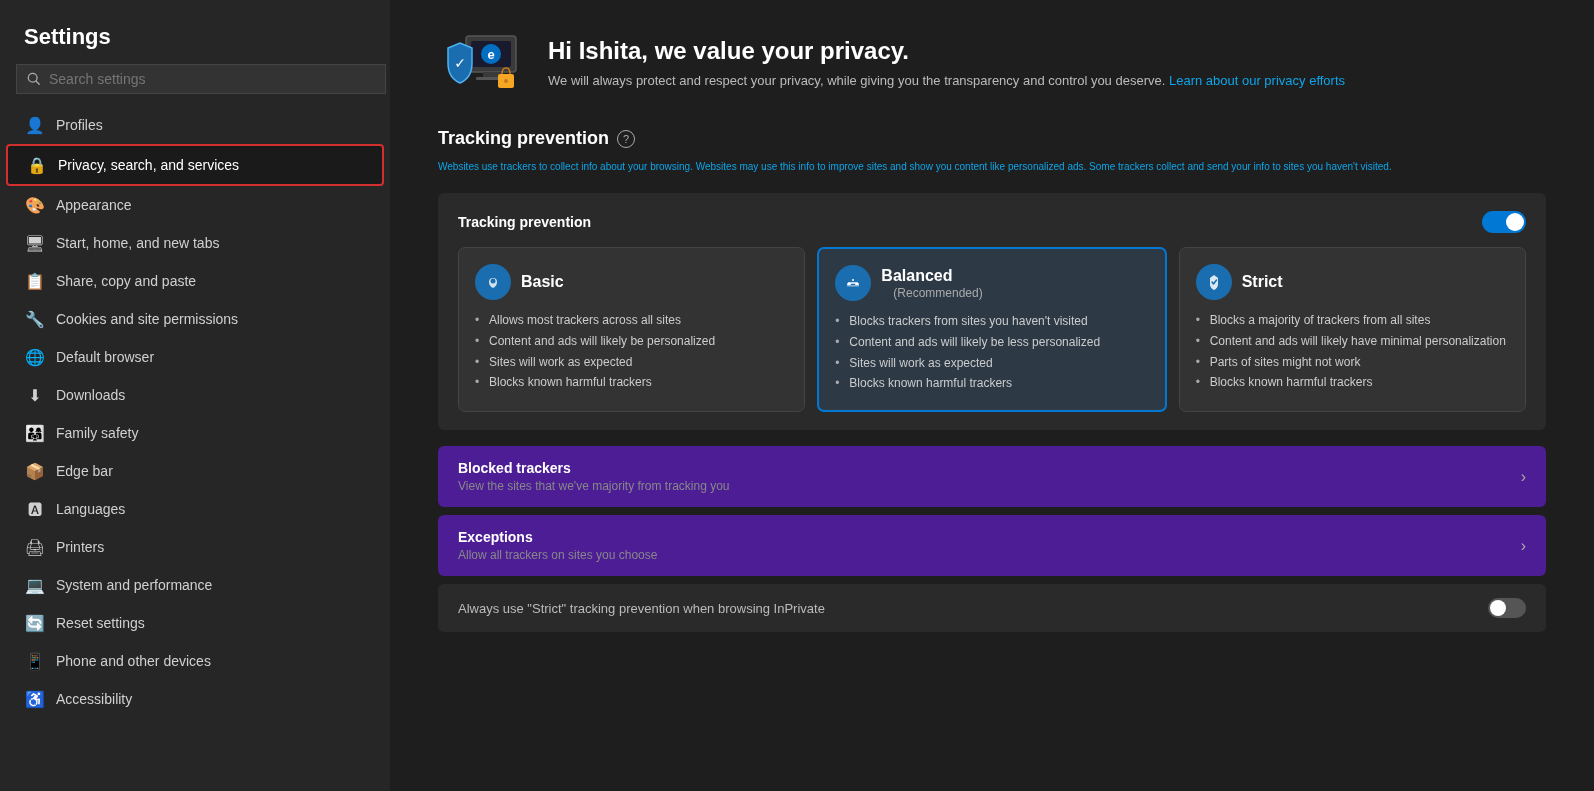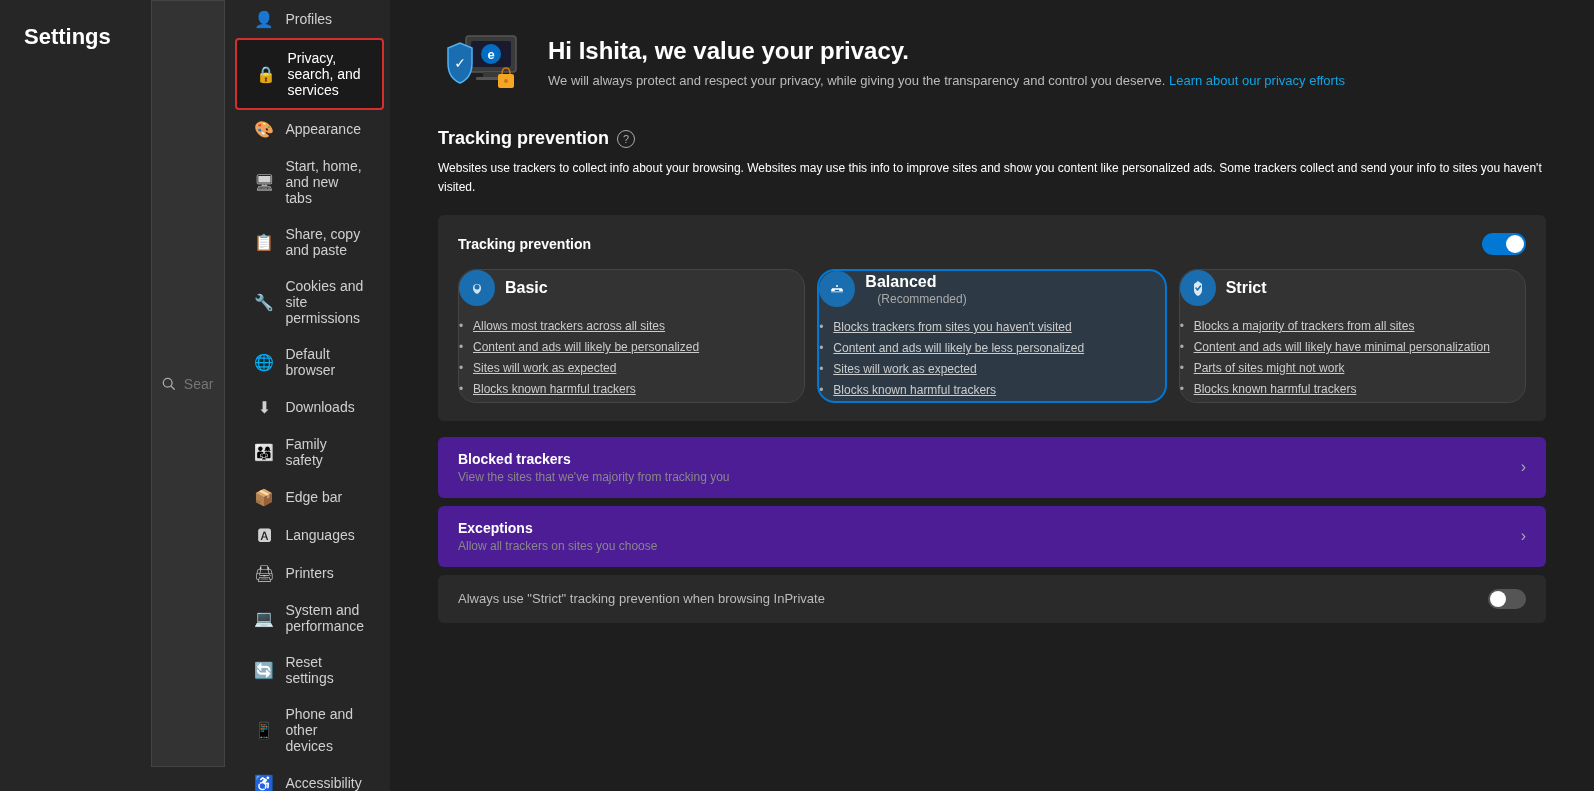--- a/index.html
+++ b/index.html
@@ -12,21 +12,21 @@
       height: 791px;
       overflow: hidden;
     }
 
     
     .sidebar {
       width: 390px;
       min-width: 390px;
       background: #262626;
       display: flex;
-      flex-direction: row;
+      flex-direction: column;
       height: 100%;
       overflow-y: auto;
       padding-bottom: 12px;
     }
     .sidebar-title {
       font-size: 22px;
       font-weight: 600;
       color: #ffffff;
       padding: 24px 24px 14px 24px;
     }
@@ -124,22 +124,22 @@
       align-items: center;
       gap: 8px;
       margin-bottom: 10px;
     }
     .section-title {
       font-size: 18px;
       font-weight: 600;
       color: #fff;
     }
     .section-desc {
-      font-size: 12px;
-      color: #ffffff;
+      font-size: 10px;
+      color: #0ea5e9;
       line-height: 1.6;
       margin-bottom: 18px;
     }
 
     
     .tracking-box {
       background: #2a2a2a;
       border-radius: 6px;
       padding: 18px 20px;
       margin-bottom: 16px;
@@ -179,22 +179,22 @@
     }
 
     
     .option-cards {
       display: flex;
       gap: 12px;
     }
     .option-card {
       flex: 1;
       background: #333333;
-      border-radius: 18px;
-      padding: 0;
+      border-radius: 7px;
+      padding: 16px;
       border: 1px solid #444;
       cursor: pointer;
     }
     .option-card.selected {
       border: 2px solid #0078d4;
       background: #2d3a46;
     }
     .card-header {
       display: flex;
       align-items: center;
@@ -228,21 +228,20 @@
       padding: 0;
       margin-top: 10px;
     }
     .card-features li {
       font-size: 12px;
       color: #ccc;
       padding: 2px 0;
       padding-left: 14px;
       position: relative;
       line-height: 1.4;
-      text-decoration: underline;
     }
     .card-features li::before {
       content: '•';
       position: absolute;
       left: 0;
       color: #aaa;
     }
 
     
     .expand-row {

